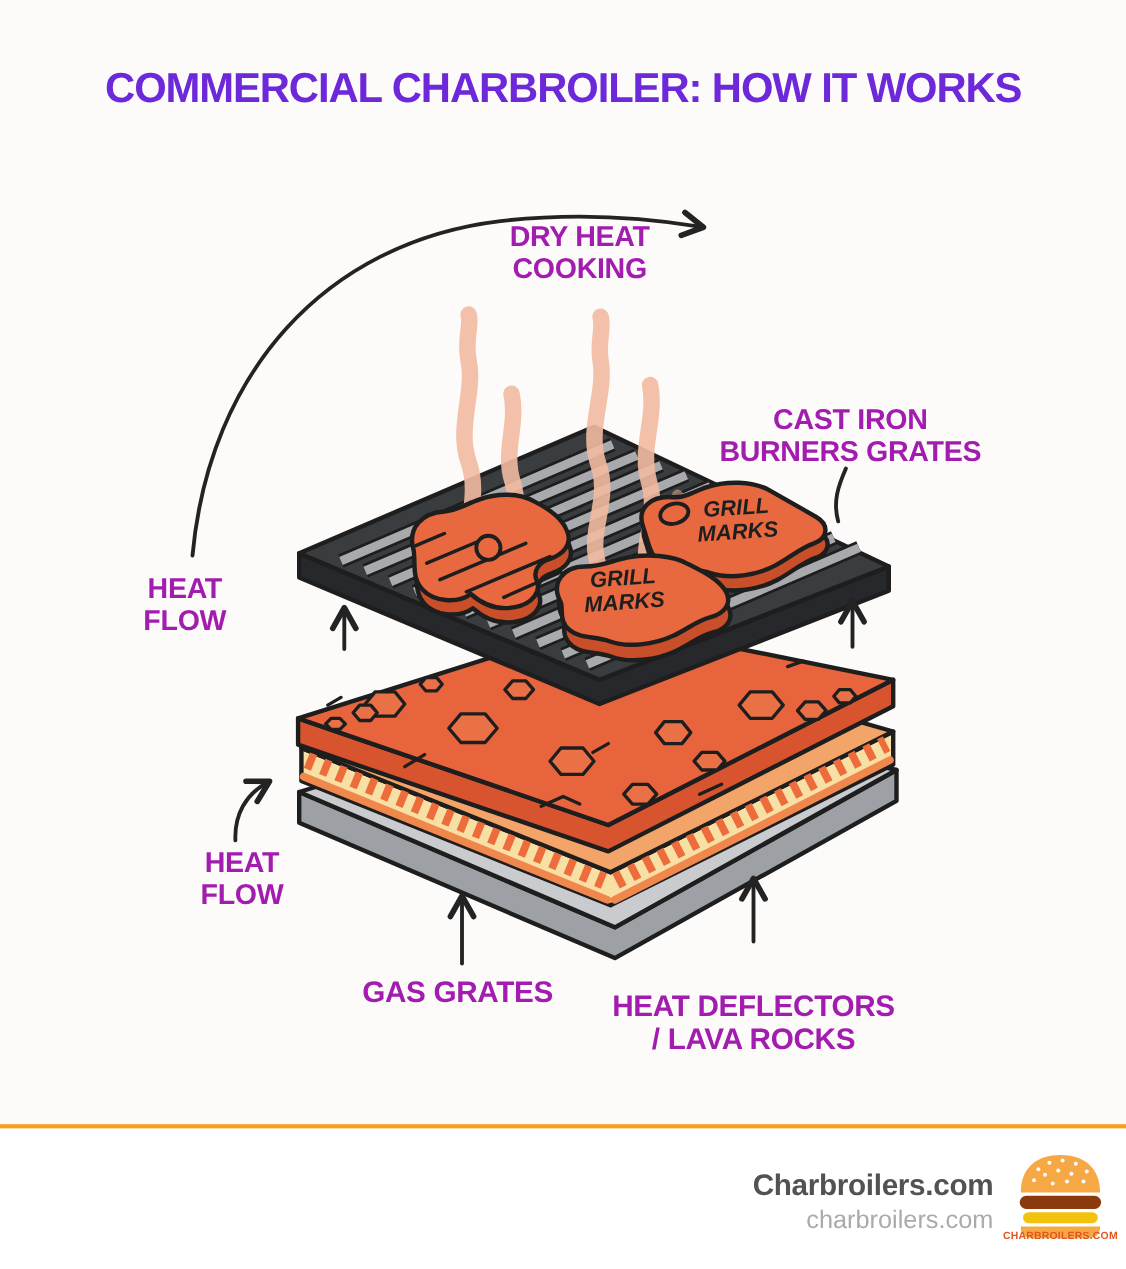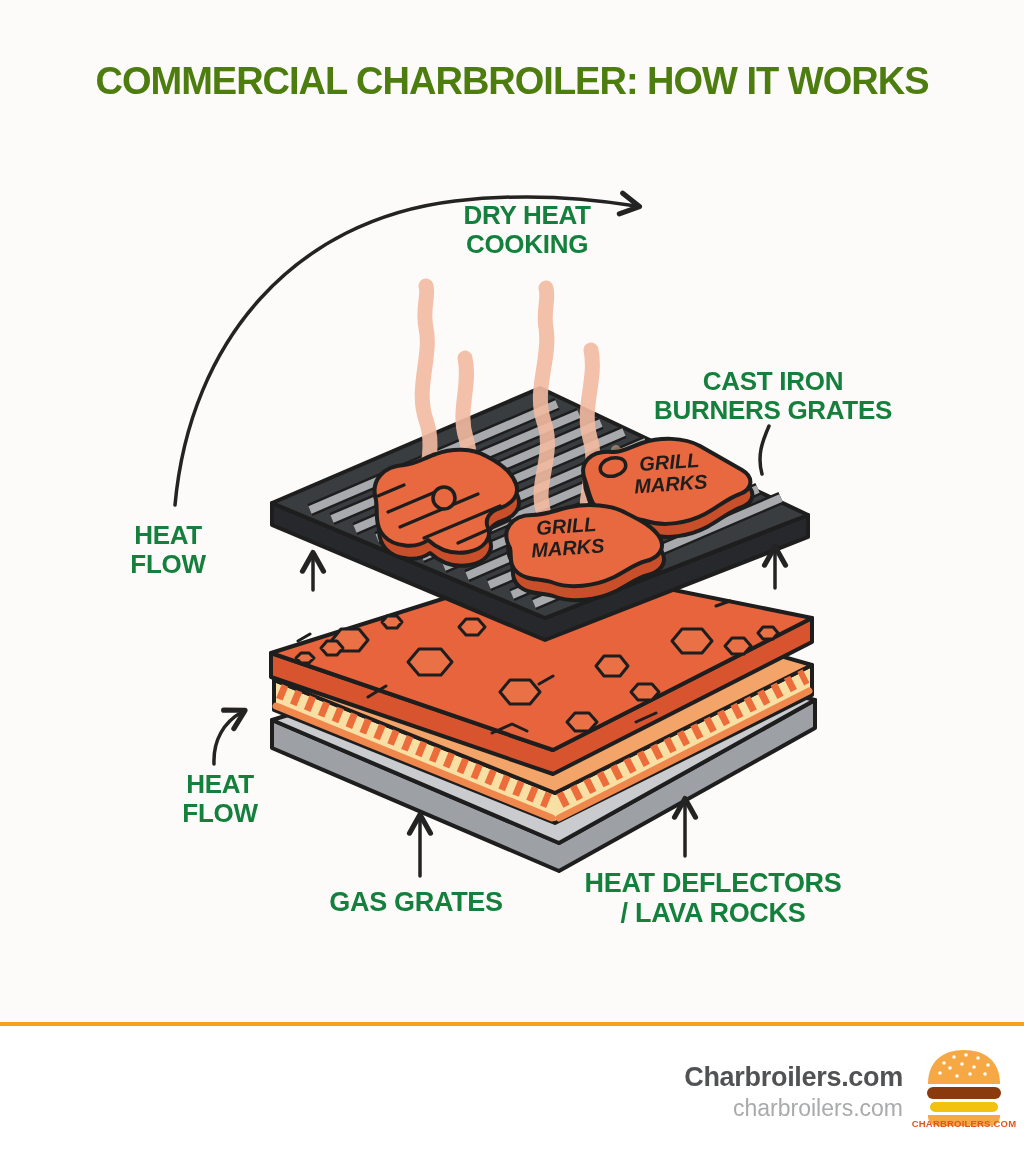--- a/index.html
+++ b/index.html
@@ -4,26 +4,26 @@
 <style>
   html,body{margin:0;padding:0;background:#e9e9e9;}
   .page{
     position:relative;width:1024px;height:1154px;margin:0 auto;
     background:#FCFBF9;overflow:hidden;
     font-family:"Liberation Sans","DejaVu Sans",sans-serif;
   }
   .title{
     position:absolute;top:60px;left:50%;transform:translateX(-50%);
     font-size:38px;font-weight:800;letter-spacing:-1px;white-space:nowrap;
-    color:#4d7c0f;
+    color:#6d28d9;
   }
   svg.diagram{position:absolute;left:0;top:0;}
   .lbl{
     position:absolute;transform:translateX(-50%);
-    font-weight:800;color:#15803d;text-align:center;
+    font-weight:800;color:#a21caf;text-align:center;
     white-space:pre-line;line-height:1.12;letter-spacing:-0.3px;
   }
   .lbl-26{font-size:26px;}
   .lbl-27{font-size:27px;}
   .grill-marks{
     position:absolute;width:150px;transform:translateX(-50%) rotate(-4deg);
     font-style:italic;font-weight:800;font-size:20px;line-height:1.1;
     color:#1E1E1E;text-align:center;white-space:pre-line;letter-spacing:0;
   }
   .divider{position:absolute;left:0;top:1022px;width:1024px;height:4px;background:#F7A11B;}
@@ -132,21 +132,21 @@
 
   <div class="lbl lbl-26" style="left:527px;top:201px;">DRY HEAT
 COOKING</div>
   <div class="lbl lbl-26" style="left:773px;top:367px;">CAST IRON
 BURNERS GRATES</div>
   <div class="lbl lbl-26" style="left:168px;top:521px;">HEAT
 FLOW</div>
   <div class="lbl lbl-26" style="left:220px;top:770px;">HEAT
 FLOW</div>
   <div class="lbl lbl-27" style="left:416px;top:887px;">GAS GRATES</div>
-  <div class="lbl lbl-27" style="left:685px;top:868px;margin-left:28px;">HEAT DEFLECTORS
+  <div class="lbl lbl-27" style="left:685px;top:900px;">HEAT DEFLECTORS
 / LAVA ROCKS</div>
 
   <div class="grill-marks" style="left:670px;top:451px;">GRILL
 MARKS</div>
   <div class="grill-marks" style="left:567px;top:515px;">GRILL
 MARKS</div>
 
   <div class="divider"></div>
 
   <div class="footer">

